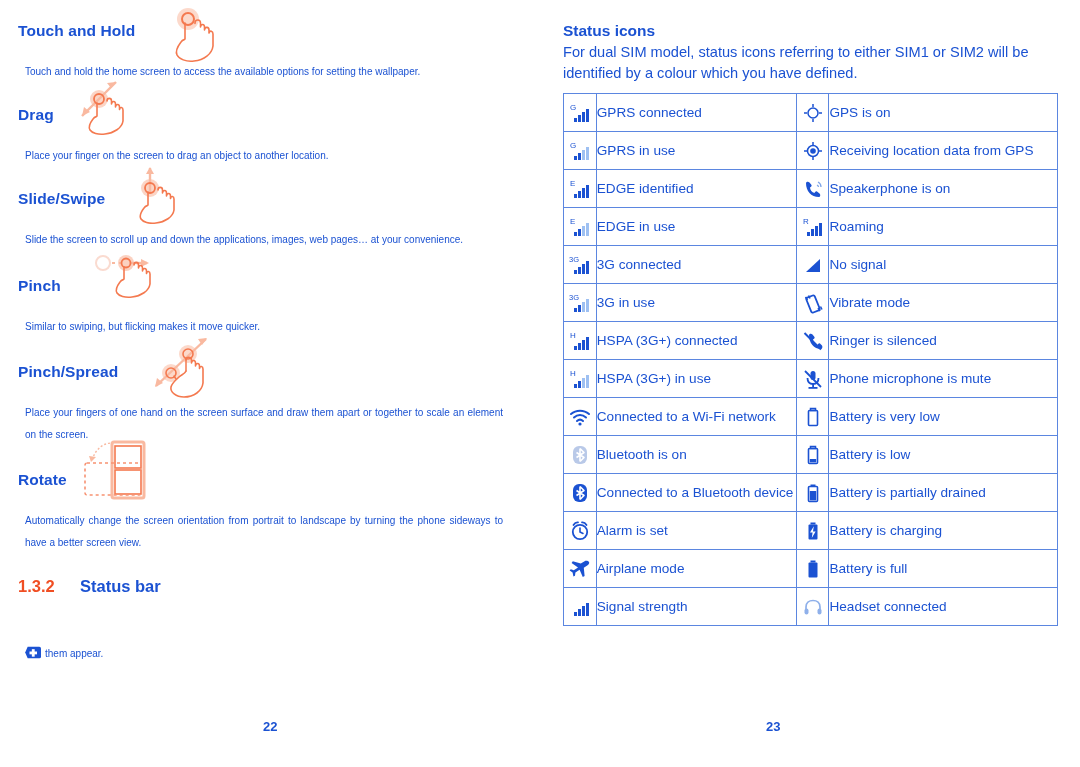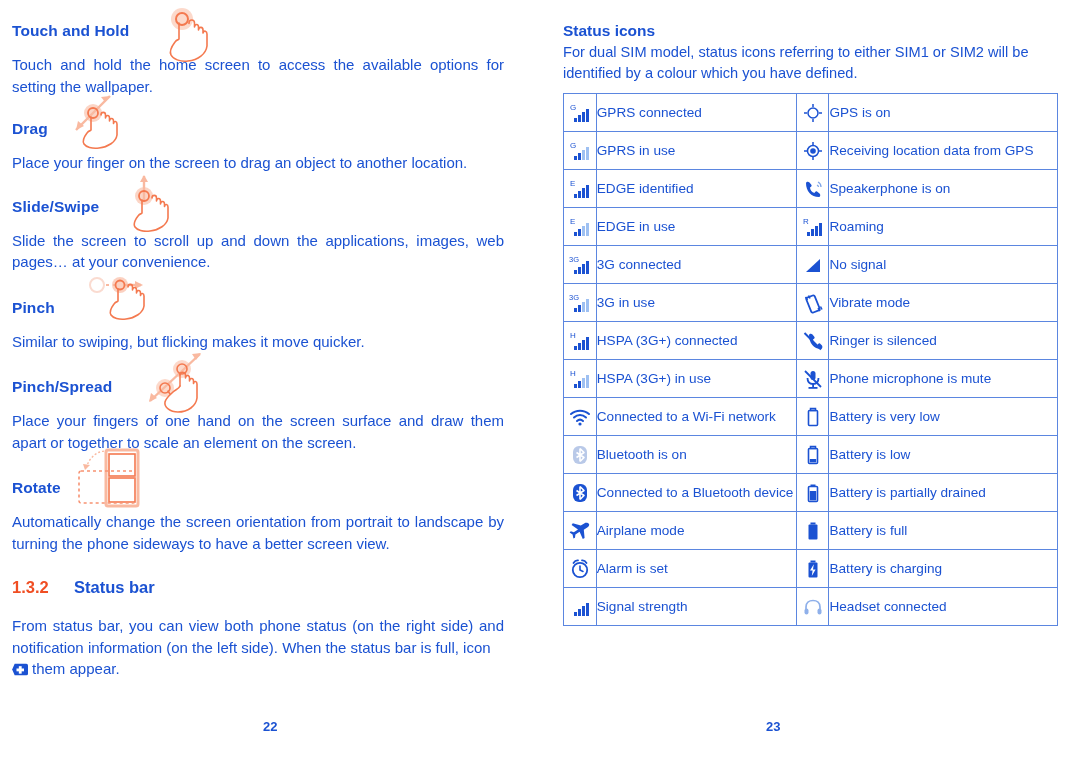--- a/index.html
+++ b/index.html
@@ -18,43 +18,43 @@
   .page {
     position: absolute;
     top: 0; left: 0;
     width: 1080px;
     height: 767px;
   }
 
   
   .left-col {
     position: absolute;
-    left: 12px;
+    left: 18px;
     top: 22px;
     width: 492px;
   }
   .right-col {
     position: absolute;
     left: 563px;
     top: 22px;
     width: 495px;
   }
 
   h3.gesture-title {
     font-size: 15.5px;
     font-weight: bold;
     color: #1b52d2;
     margin: 0;
     letter-spacing: 0.1px;
   }
   p.body-text {
-    font-size: 15px;
+    font-size: 10px;
     line-height: 21.5px;
     color: #1b52d2;
-    margin: 0;
+    margin: 7px;
     text-align: justify;
   }
   p.body-text.nojust { text-align: left; }
 
   .block { position: relative; }
 
   
   .gap-title-para { height: 14px; }
 
   
@@ -227,21 +227,21 @@
       <h3 class="gesture-title">Rotate</h3>
       <div class="gap-title-para"></div>
       <p class="body-text">Automatically change the screen orientation from portrait to landscape by turning the phone sideways to have a better screen view.</p>
     </div>
 
     <div class="section-heading">
       <span class="section-num">1.3.2</span>
       <span class="section-name">Status bar</span>
     </div>
     <div style="height:18px;"></div>
-    <p class="body-text"><span>From status bar, you can view both phone status (on the right side) and notification information (on the left side). When the status bar is full,  icon</span><br>
+    <p class="body-text"><br>
       <svg class="inline-plus" viewBox="0 0 20 18">
         <path d="M3 2 L17 2 A2 2 0 0 1 19 4 L19 14 A2 2 0 0 1 17 16 L3 16 L0 9 Z" fill="#1b52d2"></path>
         <rect x="8" y="5" width="3.4" height="9" fill="#ffffff"></rect>
         <rect x="5.2" y="7.8" width="9" height="3.4" fill="#ffffff"></rect>
       </svg><span>them appear.</span>
     </p>
   </div>
 
   <div class="right-col">
     <h3 class="status-title">Status icons</h3>
@@ -498,56 +498,56 @@
                 <rect x="6.5" y="4.5" width="9" height="15" rx="1" fill="none" stroke="#1b52d2" stroke-width="1.6"></rect>
                 <rect x="7.8" y="9" width="6.4" height="9.4" fill="#1b52d2"></rect>
               </svg>
           </td>
           <td class="lb lb-right">Battery is partially drained</td>
         </tr>
 
         <tr>
           <td class="ic">
             <svg width="22" height="22" viewBox="0 0 22 22">
-                <path d="M20 4 C20.6 5 20 6.2 18.6 7.2 L14.8 9.8 L15.6 18 L13.8 19 L10.6 11.8 L6.4 14.6 L6 17.8 L4.4 18.4 L3.6 14.6 L0.6 12.6 L1.8 11.2 L4.8 12.2 L9 9.4 L2.6 5 L3.8 3.2 L11.8 5.6 L15.6 3.2 C17 2.3 19.4 3 20 4 Z" fill="#1b52d2"></path>
-              </svg>
-          </td>
-          <td class="lb lb-left">Airplane mode</td>
-          <td class="ic">
-            <svg width="22" height="22" viewBox="0 0 22 22">
-                <rect x="8.5" y="2.5" width="5" height="2" fill="#1b52d2"></rect>
-                <rect x="6.5" y="4.5" width="9" height="15" rx="1" fill="#1b52d2"></rect>
-              </svg>
-          </td>
-          <td class="lb lb-right">Battery is full</td>
-        </tr>
-
-        <tr>
-          <td class="ic">
-            <svg width="22" height="22" viewBox="0 0 22 22">
                 <circle cx="11" cy="12" r="7.2" fill="none" stroke="#1b52d2" stroke-width="1.8"></circle>
                 <path d="M11 8 L11 12 L14 13.5" fill="none" stroke="#1b52d2" stroke-width="1.6" stroke-linecap="round"></path>
                 <path d="M4.5 5 C5.6 3.2 7.4 2.2 9 2.4" fill="none" stroke="#1b52d2" stroke-width="1.8" stroke-linecap="round"></path>
                 <path d="M17.5 5 C16.4 3.2 14.6 2.2 13 2.4" fill="none" stroke="#1b52d2" stroke-width="1.8" stroke-linecap="round"></path>
               </svg>
           </td>
           <td class="lb lb-left">Alarm is set</td>
           <td class="ic">
             <svg width="22" height="22" viewBox="0 0 22 22">
                 <rect x="8.5" y="2.5" width="5" height="2" fill="#1b52d2"></rect>
                 <rect x="6.5" y="4.5" width="9" height="15" rx="1" fill="#1b52d2"></rect>
                 <path d="M11.8 6.2 L8 12.6 L10.6 12.6 L9.8 18 L13.6 11.4 L11 11.4 Z" fill="#ffffff"></path>
               </svg>
           </td>
           <td class="lb lb-right">Battery is charging</td>
         </tr>
 
         <tr>
           <td class="ic">
             <svg width="22" height="22" viewBox="0 0 22 22">
+                <path d="M20 4 C20.6 5 20 6.2 18.6 7.2 L14.8 9.8 L15.6 18 L13.8 19 L10.6 11.8 L6.4 14.6 L6 17.8 L4.4 18.4 L3.6 14.6 L0.6 12.6 L1.8 11.2 L4.8 12.2 L9 9.4 L2.6 5 L3.8 3.2 L11.8 5.6 L15.6 3.2 C17 2.3 19.4 3 20 4 Z" fill="#1b52d2"></path>
+              </svg>
+          </td>
+          <td class="lb lb-left">Airplane mode</td>
+          <td class="ic">
+            <svg width="22" height="22" viewBox="0 0 22 22">
+                <rect x="8.5" y="2.5" width="5" height="2" fill="#1b52d2"></rect>
+                <rect x="6.5" y="4.5" width="9" height="15" rx="1" fill="#1b52d2"></rect>
+              </svg>
+          </td>
+          <td class="lb lb-right">Battery is full</td>
+        </tr>
+
+        <tr>
+          <td class="ic">
+            <svg width="22" height="22" viewBox="0 0 22 22">
                 <g fill="#1b52d2">
                   <rect x="5" y="16" width="3" height="4"></rect>
                   <rect x="9" y="13" width="3" height="7"></rect>
                   <rect x="13" y="10" width="3" height="10"></rect>
                   <rect x="17" y="7" width="3" height="13"></rect>
                 </g>
               </svg>
           </td>
           <td class="lb lb-left">Signal strength</td>
           <td class="ic">

